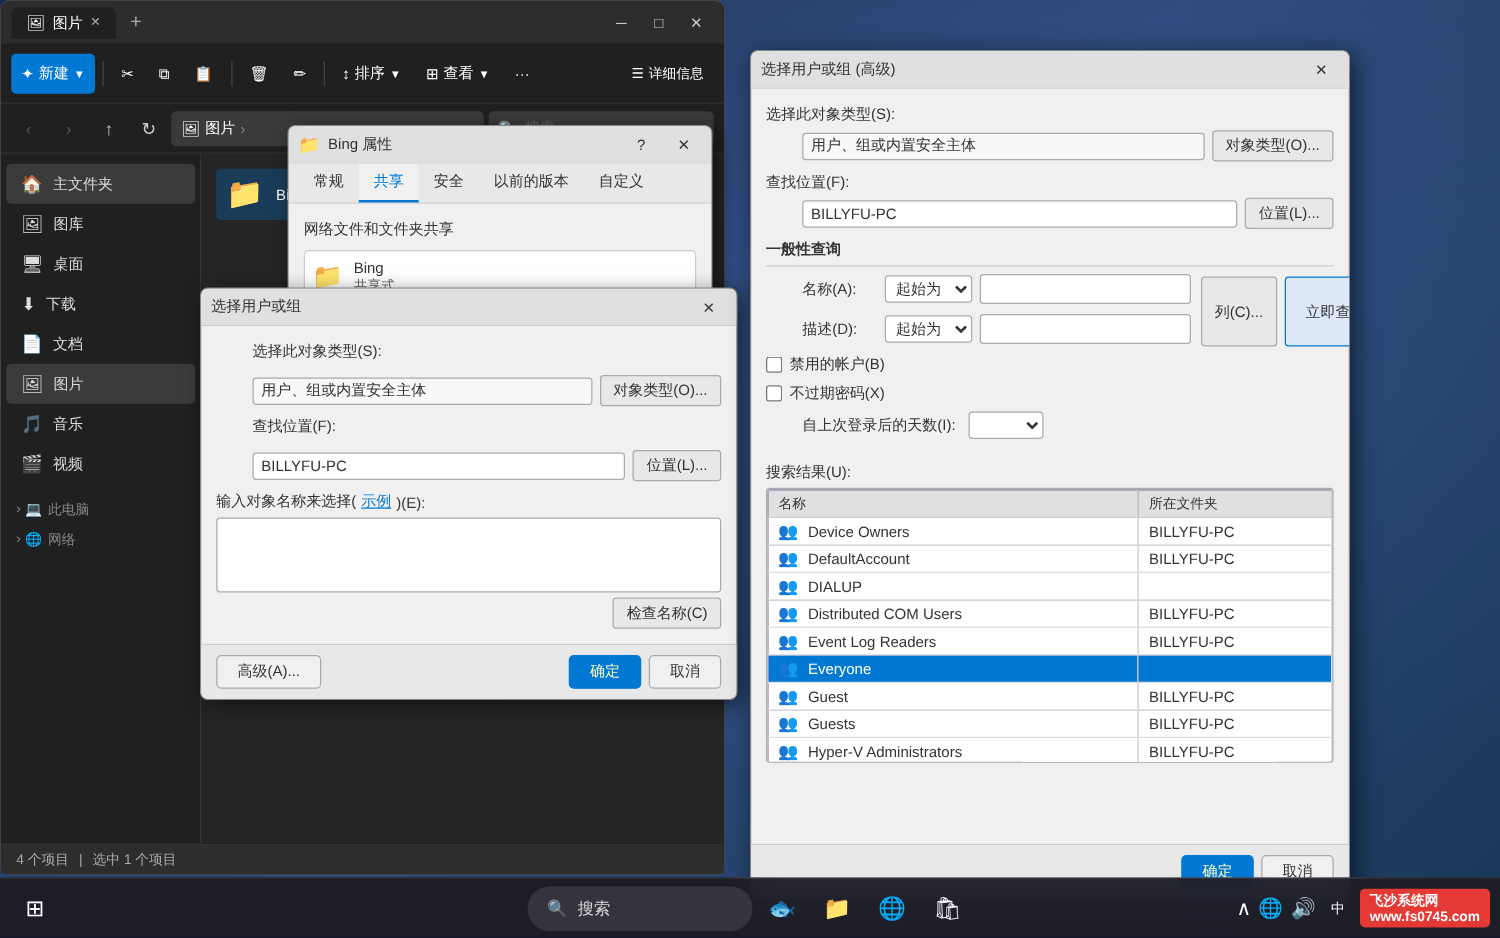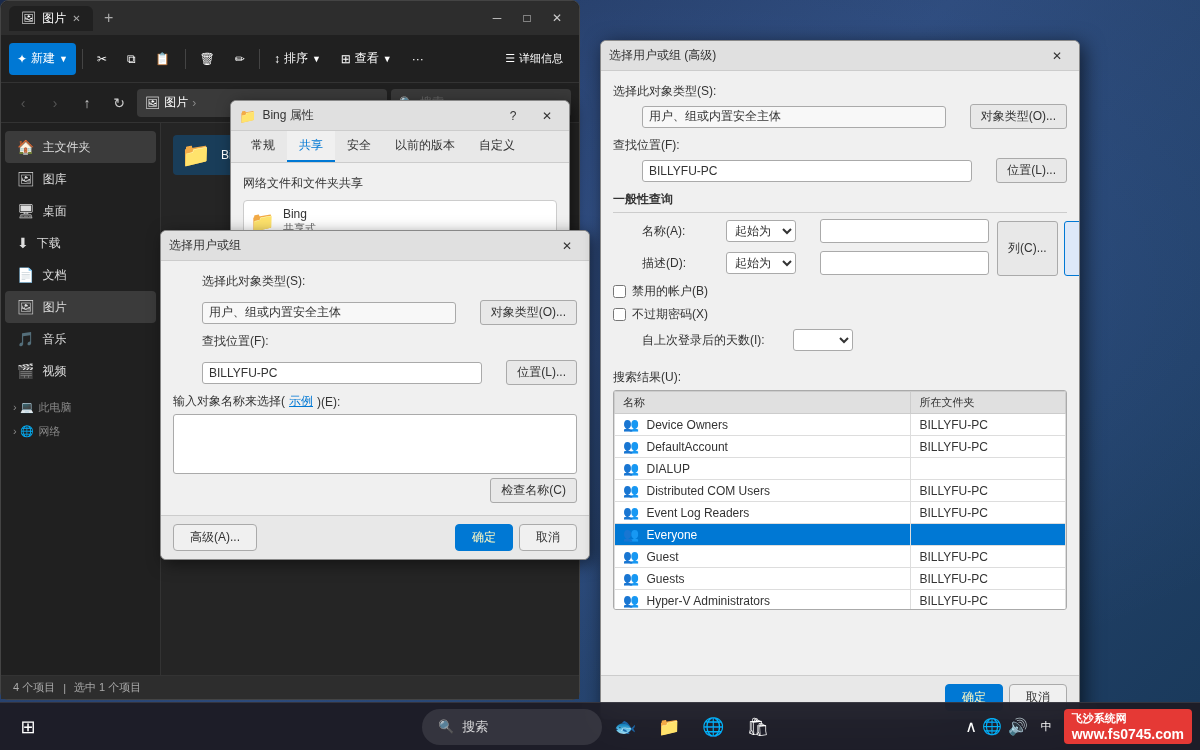--- a/index.html
+++ b/index.html
@@ -430,21 +430,21 @@
       box-shadow: 4px 4px 20px rgba(0,0,0,0.6);
       z-index: 300;
       display: flex;
       flex-direction: column;
     }
 
     .form-row {
       display: flex;
       align-items: center;
       margin-bottom: 8px;
-      gap: 24px;
+      gap: 6px;
       padding-left: 29px;
     }
     .form-label {
       font-size: 12px;
       color: #333;
       width: 80px;
       flex-shrink: 0;
     }
     .form-input {
       flex: 1;
@@ -1051,16 +1051,16 @@
     <div class="taskbar-icons">
       <span>∧</span>
       <span>🌐</span>
       <span>🔊</span>
     </div>
     <div class="taskbar-time">
       <div>中</div>
     </div>
     <div class="brand-badge">
       <div style="font-size:11px">飞沙系统网</div>
-      <div style="font-size:14px">www.fs0745.com</div>
+      <div style="font-size:11px">www.fs0745.com</div>
     </div>
   </div>
 </div>
 
 </body></html>

